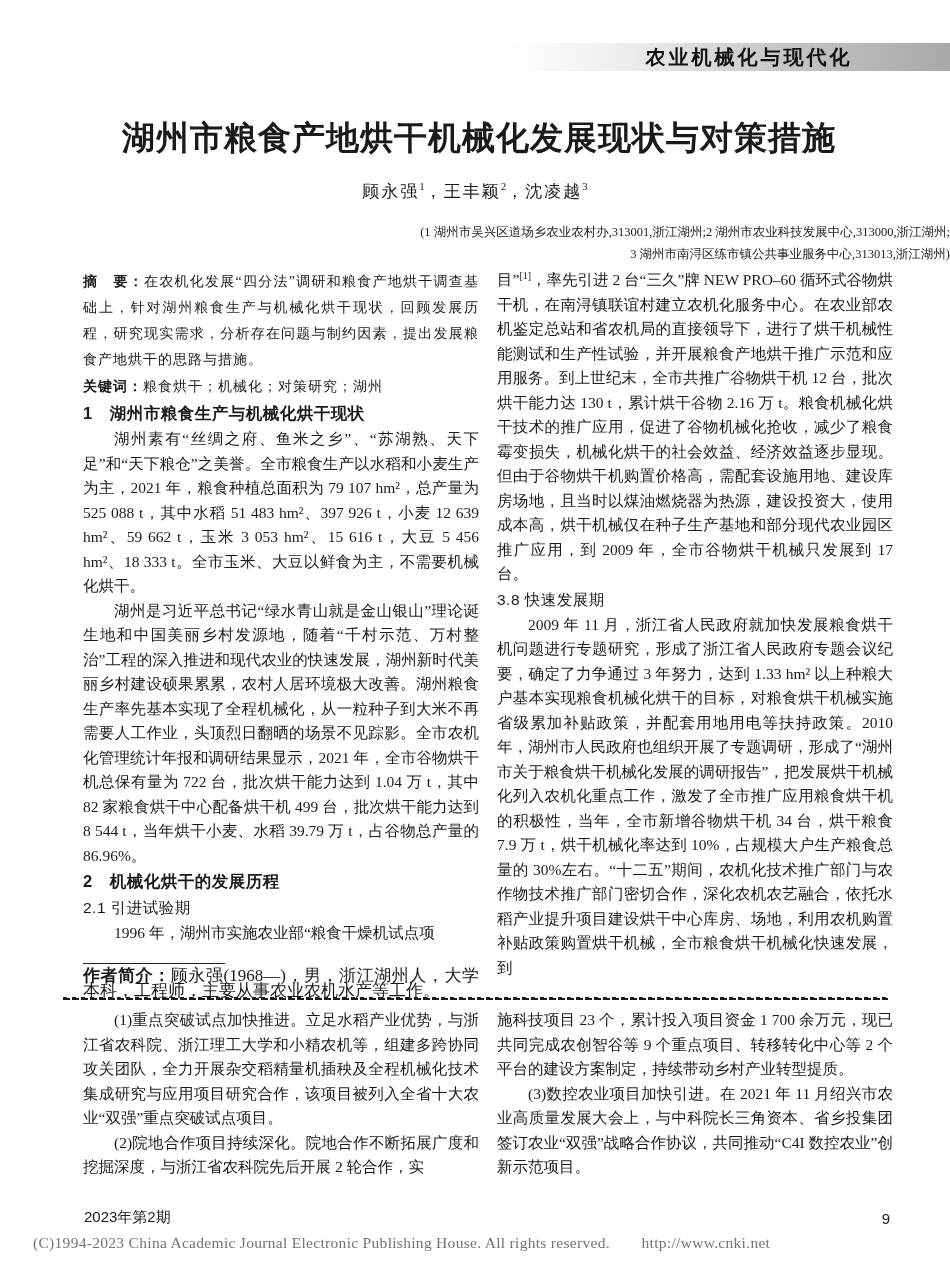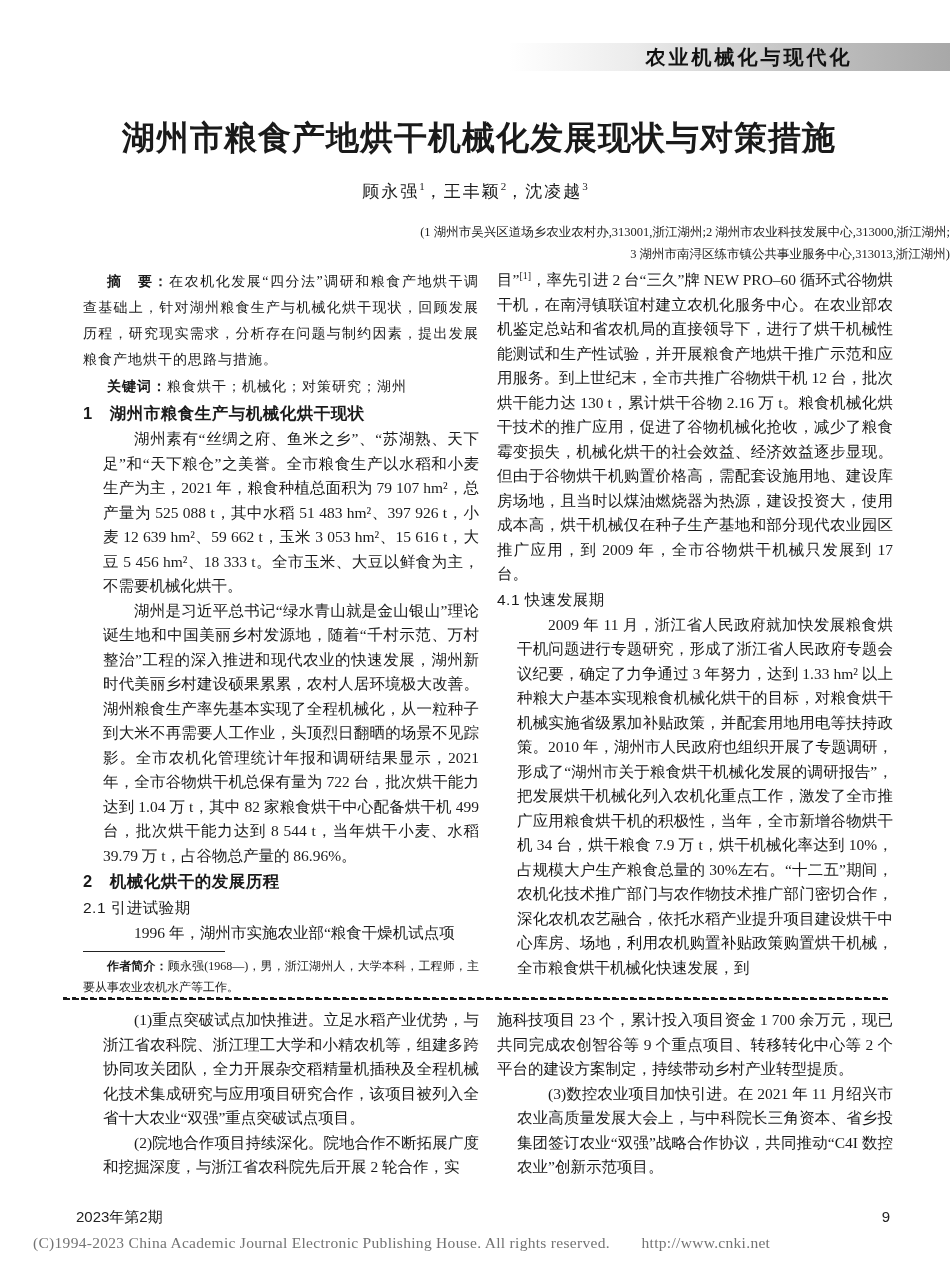--- a/index.html
+++ b/index.html
@@ -43,55 +43,55 @@
   
   .cols{position:absolute;left:83px;width:810px;display:flex;gap:18px;}
   .cols.top{top:268px;height:730px;overflow:hidden;}
   .cols.bottom{top:1008px;height:196px;overflow:hidden;}
   .col{width:396px;display:flex;flex-direction:column;}
 
   p{margin:0;}
   .body{
     font-size:15.5px;line-height:24.5px;text-align:justify;
   }
-  .indent{text-indent:2em;margin-left:20px;}
+  .indent{text-indent:2em;}
   .body sup{font-size:10px;line-height:0;}
 
   .abstract,.keywords{
     font-size:14px;line-height:26px;text-align:justify;letter-spacing:1px;
   }
   .abstract b,.keywords b,.footnote b{
-    font-family:"Liberation Sans","DejaVu Sans",sans-serif;font-weight:bold;margin-left:24px;
+    font-family:"Liberation Sans","DejaVu Sans",sans-serif;font-weight:bold;
   }
 
   h2.sec{
     font-family:"Liberation Sans","DejaVu Sans",sans-serif;
     font-size:16.5px;font-weight:bold;margin:3px 0 2px 0;letter-spacing:0.5px;
   }
   h3.sub{
     font-family:"Liberation Sans","DejaVu Sans",sans-serif;
     font-size:15.5px;font-weight:normal;margin:3px 0 2px 0;letter-spacing:0.5px;
   }
 
-  .footnote{margin-top:auto;font-size:12px;line-height:21px;text-align:justify;}
+  .footnote{margin-top:auto;font-size:17px;line-height:15px;text-align:justify;}
   .fn-rule{width:142px;border-top:1.5px solid #222;margin-bottom:4px;}
 
   .divider{
     position:absolute;top:995px;left:62px;width:826px;height:7px;
     background-image:
       radial-gradient(circle at 3px 3.5px,#1a1a1a 1.8px,transparent 2px),
       repeating-linear-gradient(90deg,transparent 0 5px,#1a1a1a 5px 8px,transparent 8px 9px);
     background-size:9px 7px,9px 2px;
     background-position:0 center,0 center;
     background-repeat:repeat-x;
   }
 
   .footer{
-    position:absolute;top:1208px;left:76px;right:60px;
-    display:flex;justify-content:space-between;align-items:flex-start;
+    position:absolute;top:1208px;left:84px;right:60px;
+    display:flex;justify-content:space-between;align-items:flex-end;
     font-family:"Liberation Sans","DejaVu Sans",sans-serif;
     font-size:15px;color:#222;
   }
   .watermark{
     position:absolute;top:1233px;left:33px;right:70px;
     font-size:15.5px;color:#737373;letter-spacing:0.3px;
     white-space:nowrap;overflow:hidden;
   }
 </style>
 </head>
@@ -124,21 +124,21 @@
       <h2 class="sec">2　机械化烘干的发展历程</h2>
       <h3 class="sub">2.1 引进试验期</h3>
       <p class="body indent">1996 年，湖州市实施农业部“粮食干燥机试点项</p>
       <div class="footnote">
         <div class="fn-rule"></div>
         <p><b>作者简介：</b><span>顾永强(1968—)，男，浙江湖州人，大学本科，工程师，主要从事农业农机水产等工作。</span></p>
       </div>
     </div>
     <div class="col">
       <p class="body"><span>目”</span><sup>[1]</sup><span>，率先引进 2 台“三久”牌 NEW PRO–60 循环式谷物烘干机，在南浔镇联谊村建立农机化服务中心。在农业部农机鉴定总站和省农机局的直接领导下，进行了烘干机械性能测试和生产性试验，并开展粮食产地烘干推广示范和应用服务。到上世纪末，全市共推广谷物烘干机 12 台，批次烘干能力达 130 t，累计烘干谷物 2.16 万 t。粮食机械化烘干技术的推广应用，促进了谷物机械化抢收，减少了粮食霉变损失，机械化烘干的社会效益、经济效益逐步显现。但由于谷物烘干机购置价格高，需配套设施用地、建设库房场地，且当时以煤油燃烧器为热源，建设投资大，使用成本高，烘干机械仅在种子生产基地和部分现代农业园区推广应用，到 2009 年，全市谷物烘干机械只发展到 17 台。</span></p>
-      <h3 class="sub">4.1 快速发展期</h3>
+      <h3 class="sub">3.8 快速发展期</h3>
       <p class="body indent">2009 年 11 月，浙江省人民政府就加快发展粮食烘干机问题进行专题研究，形成了浙江省人民政府专题会议纪要，确定了力争通过 3 年努力，达到 1.33 hm² 以上种粮大户基本实现粮食机械化烘干的目标，对粮食烘干机械实施省级累加补贴政策，并配套用地用电等扶持政策。2010 年，湖州市人民政府也组织开展了专题调研，形成了“湖州市关于粮食烘干机械化发展的调研报告”，把发展烘干机械化列入农机化重点工作，激发了全市推广应用粮食烘干机的积极性，当年，全市新增谷物烘干机 34 台，烘干粮食 7.9 万 t，烘干机械化率达到 10%，占规模大户生产粮食总量的 30%左右。“十二五”期间，农机化技术推广部门与农作物技术推广部门密切合作，深化农机农艺融合，依托水稻产业提升项目建设烘干中心库房、场地，利用农机购置补贴政策购置烘干机械，全市粮食烘干机械化快速发展，到</p>
     </div>
   </div>
 
   <div class="divider"></div>
 
   <div class="cols bottom">
     <div class="col">
       <p class="body indent">(1)重点突破试点加快推进。立足水稻产业优势，与浙江省农科院、浙江理工大学和小精农机等，组建多跨协同攻关团队，全力开展杂交稻精量机插秧及全程机械化技术集成研究与应用项目研究合作，该项目被列入全省十大农业“双强”重点突破试点项目。</p>
       <p class="body indent">(2)院地合作项目持续深化。院地合作不断拓展广度和挖掘深度，与浙江省农科院先后开展 2 轮合作，实</p>

